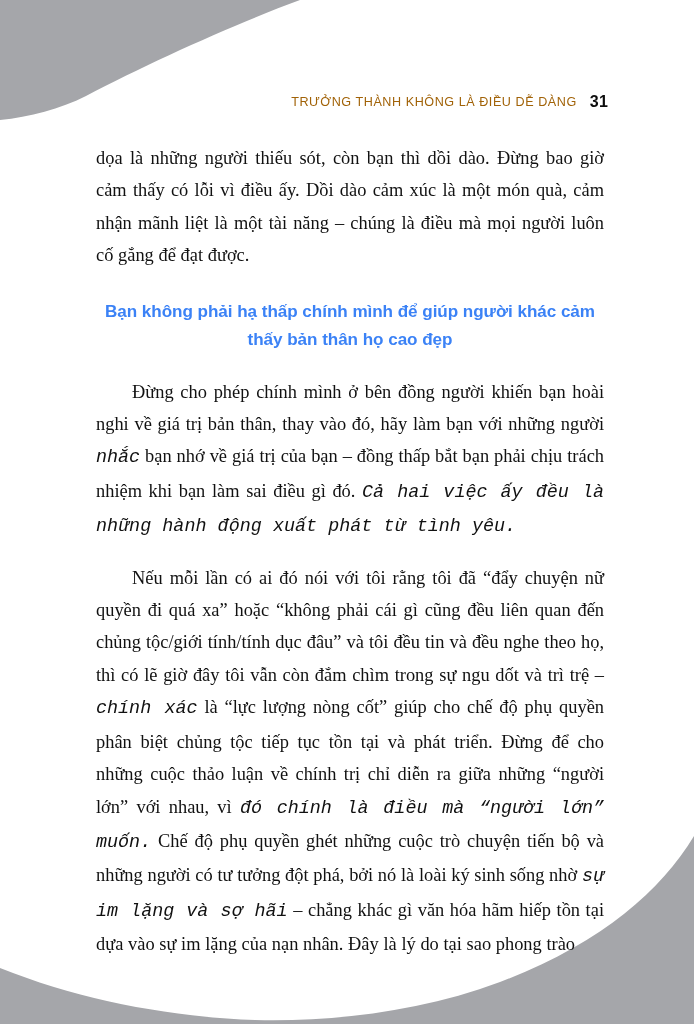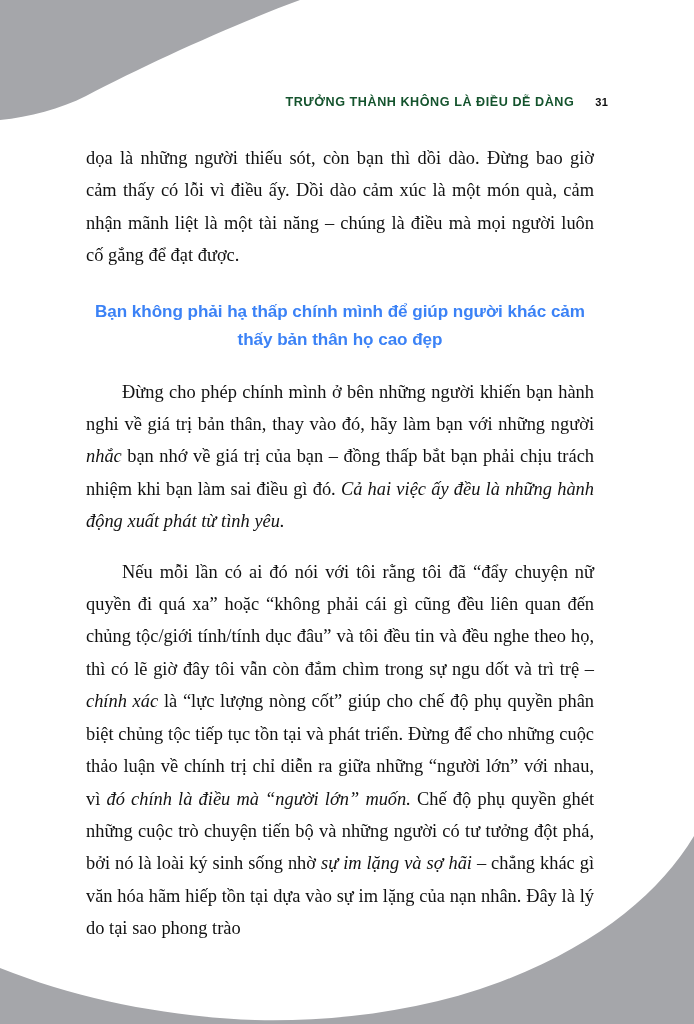--- a/index.html
+++ b/index.html
@@ -41,40 +41,40 @@
     top: 92px;
     width: 694px;
     padding-right: 86px;
     box-sizing: border-box;
     text-align: right;
     z-index: 3;
     white-space: nowrap;
   }
   .rh-title {
     font-family: "Liberation Sans", "DejaVu Sans", sans-serif;
-    font-weight: 700;
+    font-weight: 400;
     font-size: 12.6px;
     letter-spacing: 0.55px;
-    color: #14532d;
+    color: #a16207;
     vertical-align: middle;
   }
   .rh-page {
     font-family: "Liberation Sans", "DejaVu Sans", sans-serif;
     font-weight: 700;
-    font-size: 11px;
+    font-size: 16px;
     color: #0d0d0d;
-    margin-left: 21px;
+    margin-left: 13px;
     vertical-align: middle;
     letter-spacing: 0.2px;
   }
 
   
   #column {
     position: absolute;
-    left: 86px;
+    left: 96px;
     top: 142px;
     width: 508px;
     z-index: 2;
   }
 
   p.body {
     margin: 0;
     font-size: 18.4px;
     line-height: 32.4px;
     color: #111111;
@@ -85,20 +85,21 @@
   }
   p.body.indent {
     text-indent: 36px;
   }
   p.lastline-left {
     text-align-last: left;
   }
 
   em.it {
     font-style: italic;
+    font-family: Liberation Mono, monospace;
   }
 
   
   h2.subhead {
     margin: 26px 0 22px 0;
     font-family: "Liberation Sans", "DejaVu Sans", sans-serif;
     font-weight: 700;
     font-size: 17.1px;
     line-height: 28px;
     text-align: center;
@@ -124,20 +125,20 @@
   <div class="running-header">
     <span class="rh-title">TRƯỞNG THÀNH KHÔNG LÀ ĐIỀU DỄ DÀNG</span><span class="rh-page">31</span>
   </div>
 
   <div id="column">
 
     <p class="body lastline-left">dọa là những người thiếu sót, còn bạn thì dồi dào. Đừng bao giờ cảm thấy có lỗi vì điều ấy. Dồi dào cảm xúc là một món quà, cảm nhận mãnh liệt là một tài năng – chúng là điều mà mọi người luôn cố gắng để đạt được.</p>
 
     <h2 class="subhead">Bạn không phải hạ thấp chính mình để giúp người khác cảm thấy bản thân họ cao đẹp</h2>
 
-    <p class="body indent lastline-left"><span>Đừng cho phép chính mình ở bên những người khiến bạn hành nghi về giá trị bản thân, thay vào đó, hãy làm bạn với những người </span><em class="it">nhắc</em><span> bạn nhớ về giá trị của bạn – đồng thấp bắt bạn phải chịu trách nhiệm khi bạn làm sai điều gì đó. </span><em class="it">Cả hai việc ấy đều là những hành động xuất phát từ tình yêu.</em></p>
+    <p class="body indent lastline-left"><span>Đừng cho phép chính mình ở bên đồng người khiến bạn hoài nghi về giá trị bản thân, thay vào đó, hãy làm bạn với những người </span><em class="it">nhắc</em><span> bạn nhớ về giá trị của bạn – đồng thấp bắt bạn phải chịu trách nhiệm khi bạn làm sai điều gì đó. </span><em class="it">Cả hai việc ấy đều là những hành động xuất phát từ tình yêu.</em></p>
 
     <div class="spacer-para"></div>
 
     <p class="body indent lastline-left"><span>Nếu mỗi lần có ai đó nói với tôi rằng tôi đã “đẩy chuyện nữ quyền đi quá xa” hoặc “không phải cái gì cũng đều liên quan đến chủng tộc/giới tính/tính dục đâu” và tôi đều tin và đều nghe theo họ, thì có lẽ giờ đây tôi vẫn còn đắm chìm trong sự ngu dốt và trì trệ – </span><em class="it">chính xác</em><span> là “lực lượng nòng cốt” giúp cho chế độ phụ quyền phân biệt chủng tộc tiếp tục tồn tại và phát triển. Đừng để cho những cuộc thảo luận về chính trị chỉ diễn ra giữa những “người lớn” với nhau, vì </span><em class="it">đó chính là điều mà “người lớn” muốn.</em><span> Chế độ phụ quyền ghét những cuộc trò chuyện tiến bộ và những người có tư tưởng đột phá, bởi nó là loài ký sinh sống nhờ </span><em class="it">sự im lặng và sợ hãi</em><span> – chẳng khác gì văn hóa hãm hiếp tồn tại dựa vào sự im lặng của nạn nhân. Đây là lý do tại sao phong trào</span></p>
 
   </div>
 </div>
 
 </body></html>

